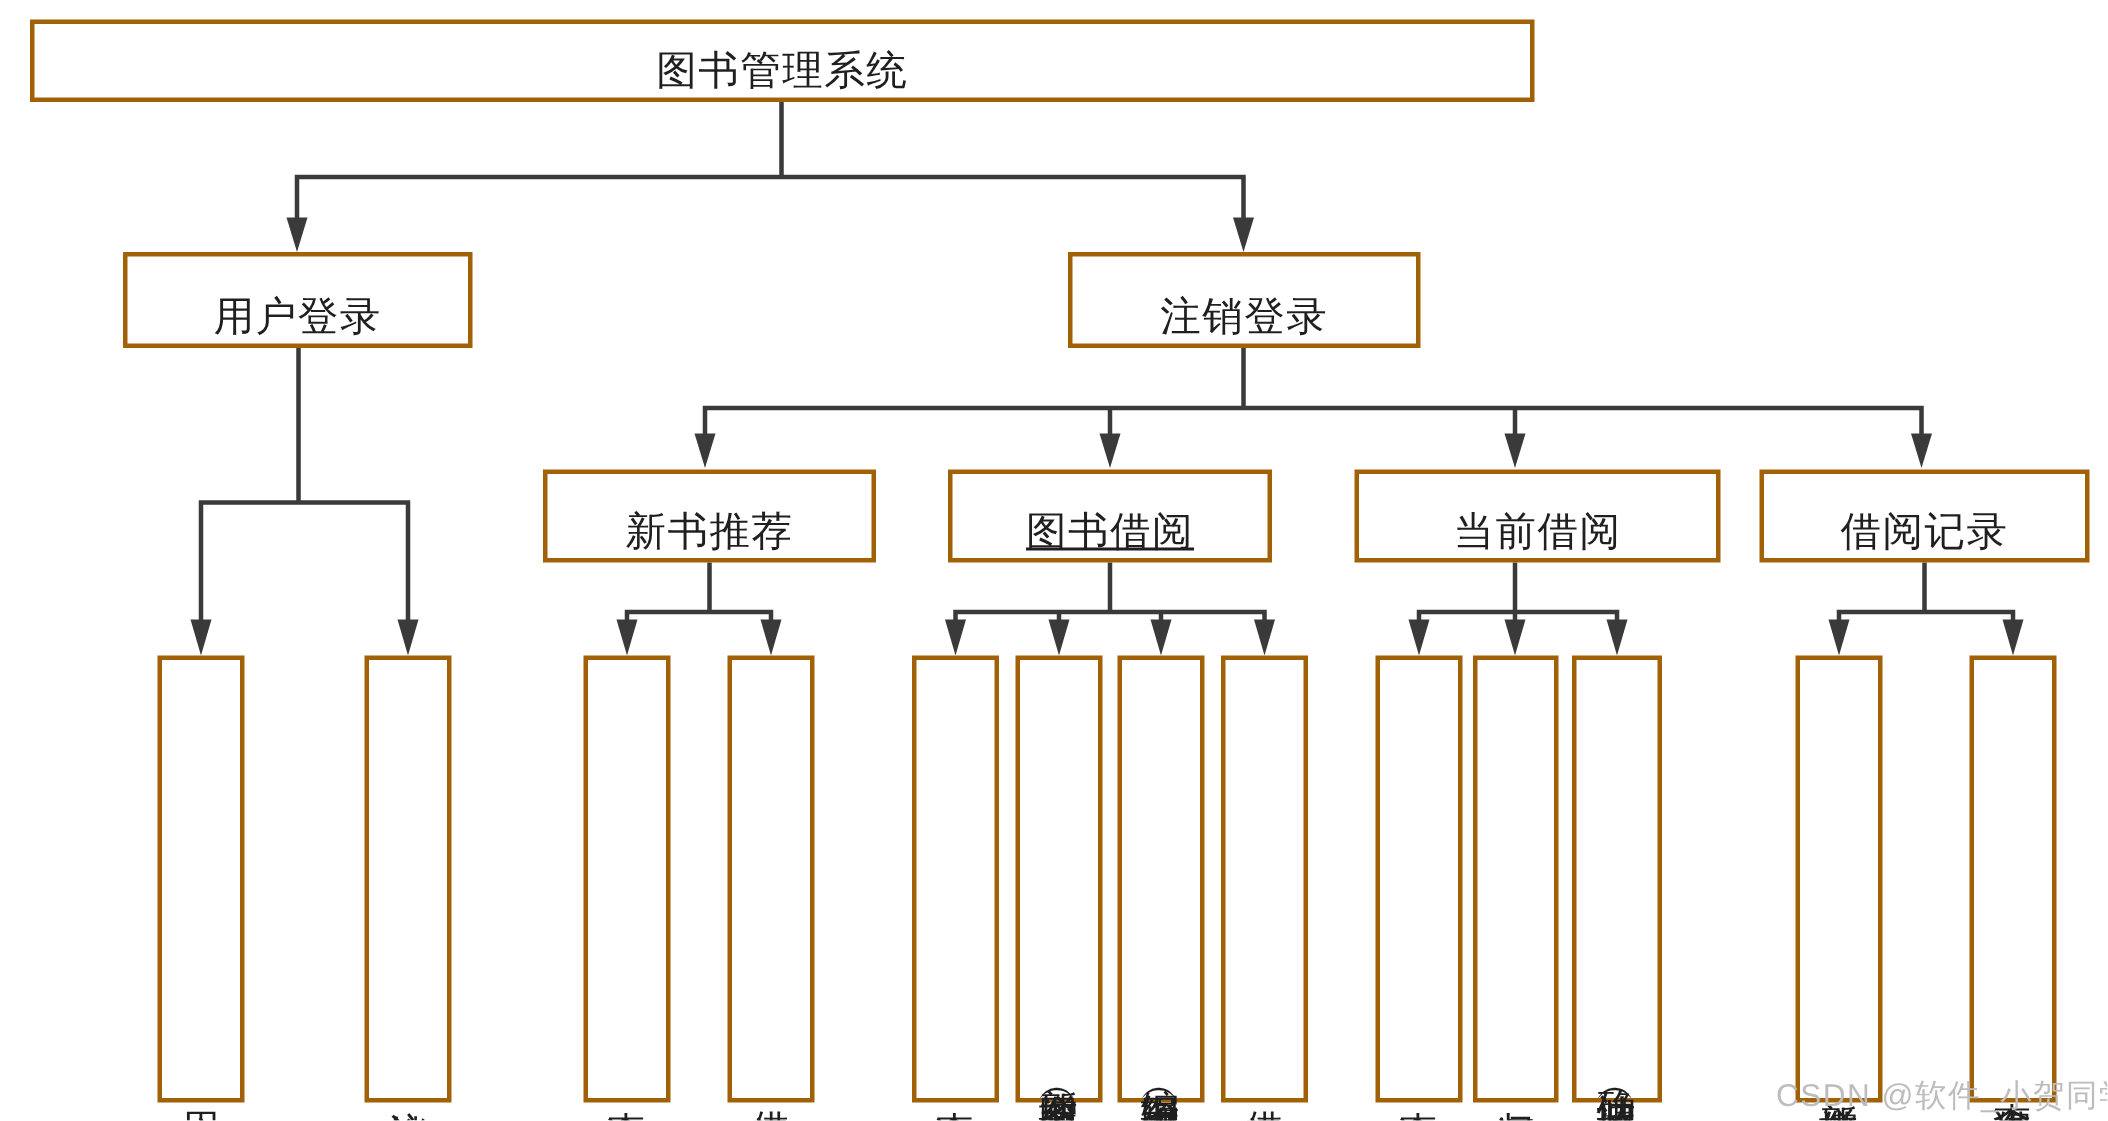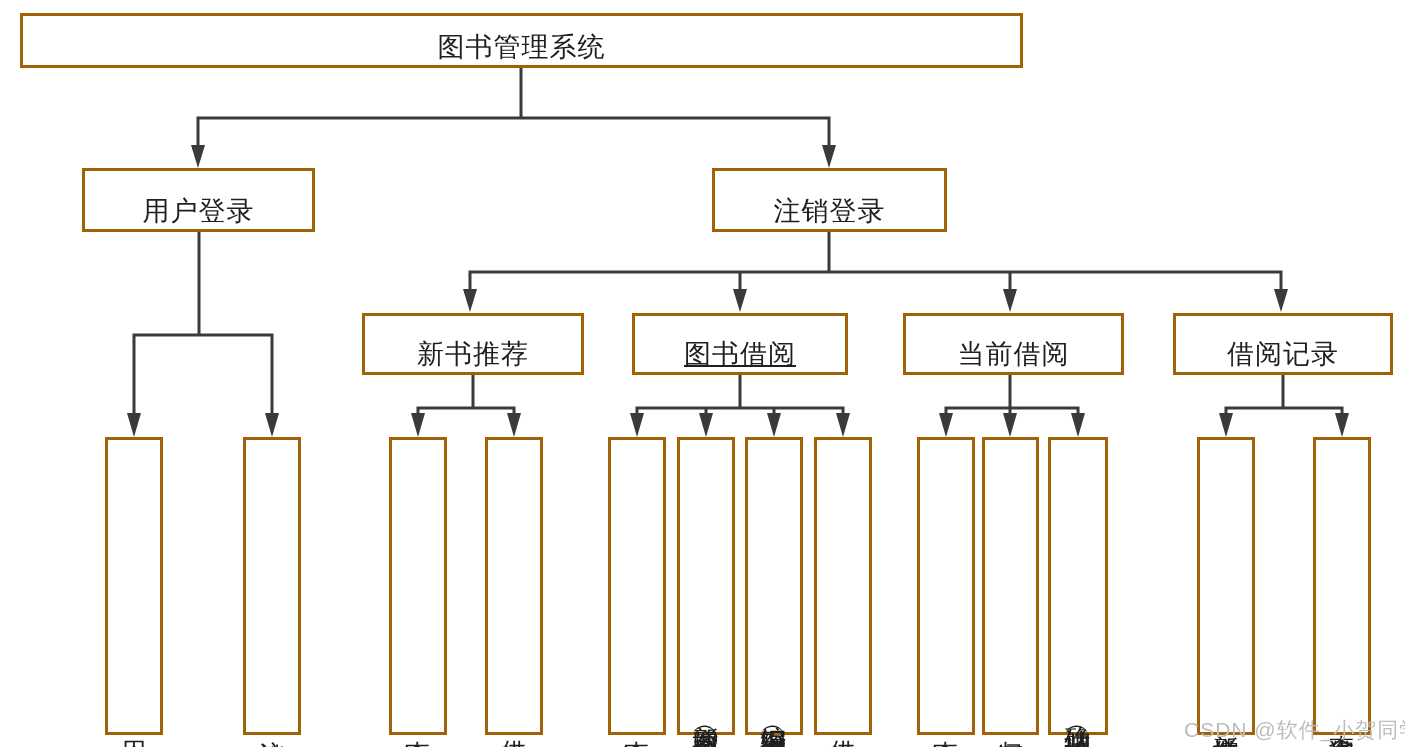--- a/index.html
+++ b/index.html
@@ -117,21 +117,21 @@
   <div class="node" style="left:712px; top:168px; width:235px; height:64px;">
     <span class="hlabel">注销登录</span>
   </div>
 
   <div class="node" style="left:362px; top:313px; width:222px; height:62px;font-family:Liberation Serif, serif;">
     <span class="hlabel">新书推荐</span>
   </div>
   <div class="node" style="left:632px; top:313px; width:216px; height:62px;text-decoration:underline;">
     <span class="hlabel">图书借阅</span>
   </div>
-  <div class="node" style="left:903px; top:313px; width:221px; height:62px;">
+  <div class="node" style="left:903px; top:313px; width:244px; height:62px;">
     <span class="hlabel">当前借阅</span>
   </div>
   <div class="node" style="left:1173px; top:313px; width:220px; height:62px;font-family:Liberation Mono, monospace;">
     <span class="hlabel">借阅记录</span>
   </div>
 
   <div class="node vnode" style="left:105px; top:437px; width:58px; height:298px;">
     <span class="vlabel">用户登录</span>
   </div>
   <div class="node vnode" style="left:243px; top:437px; width:58px; height:298px;">

